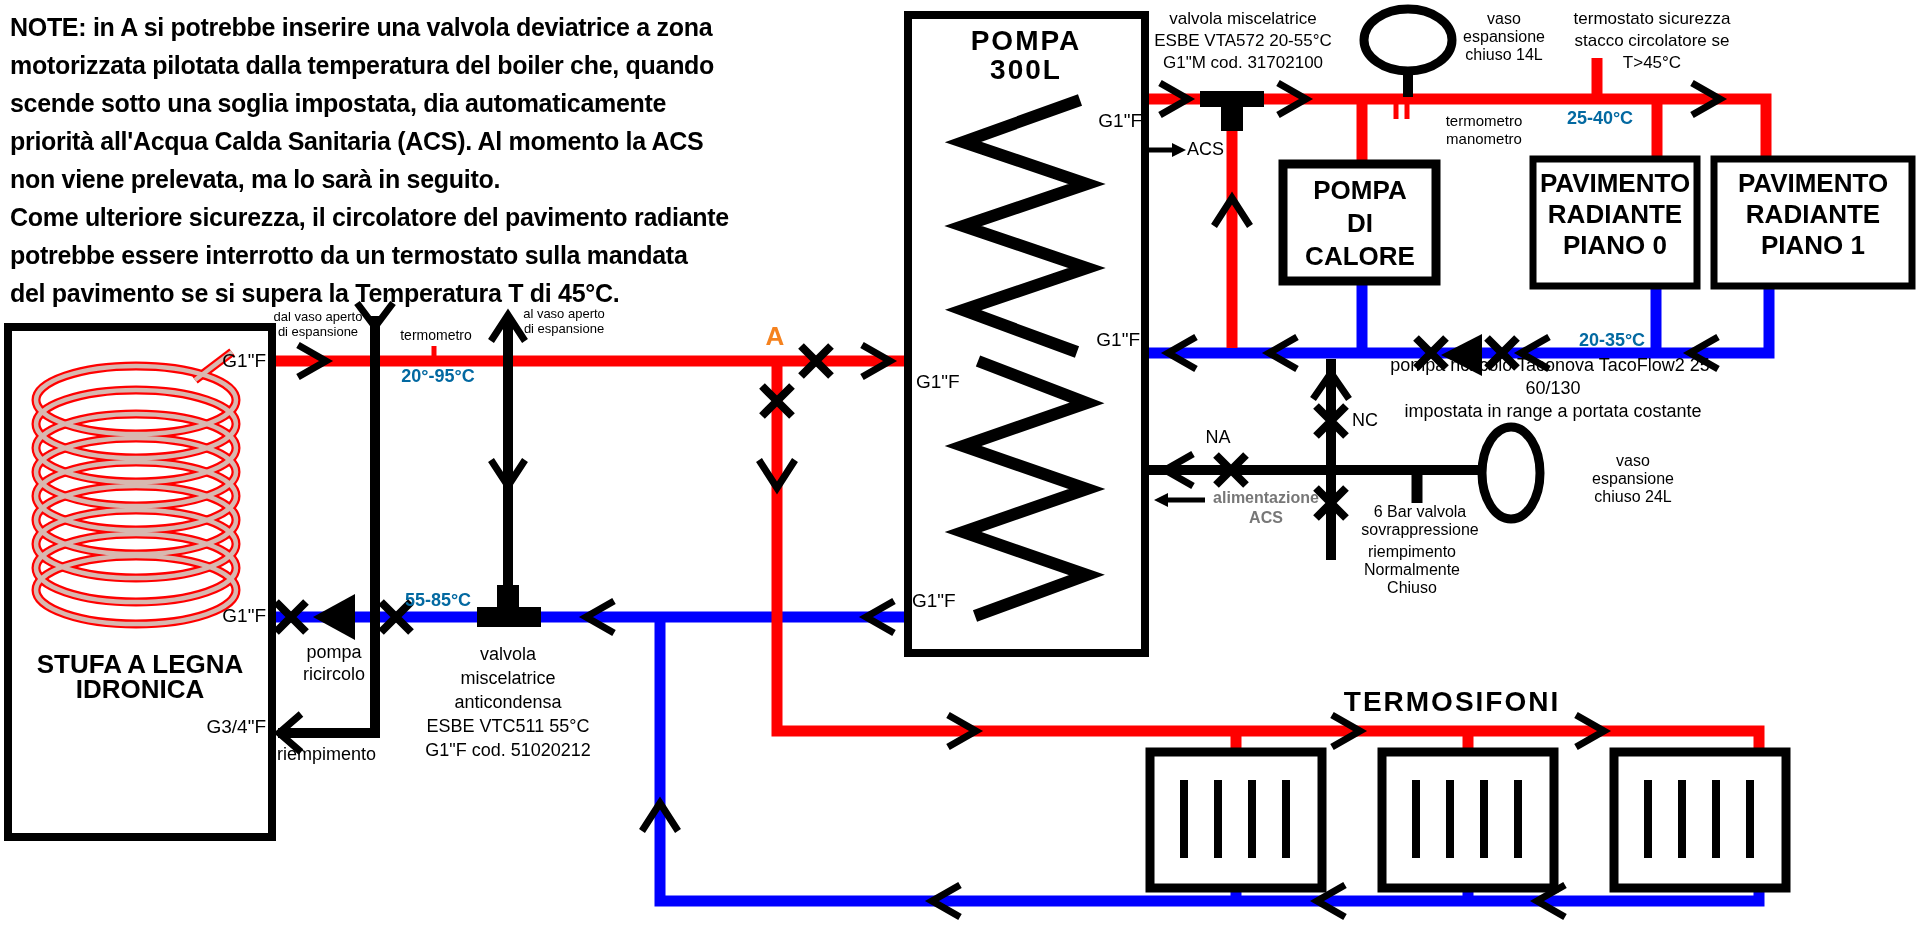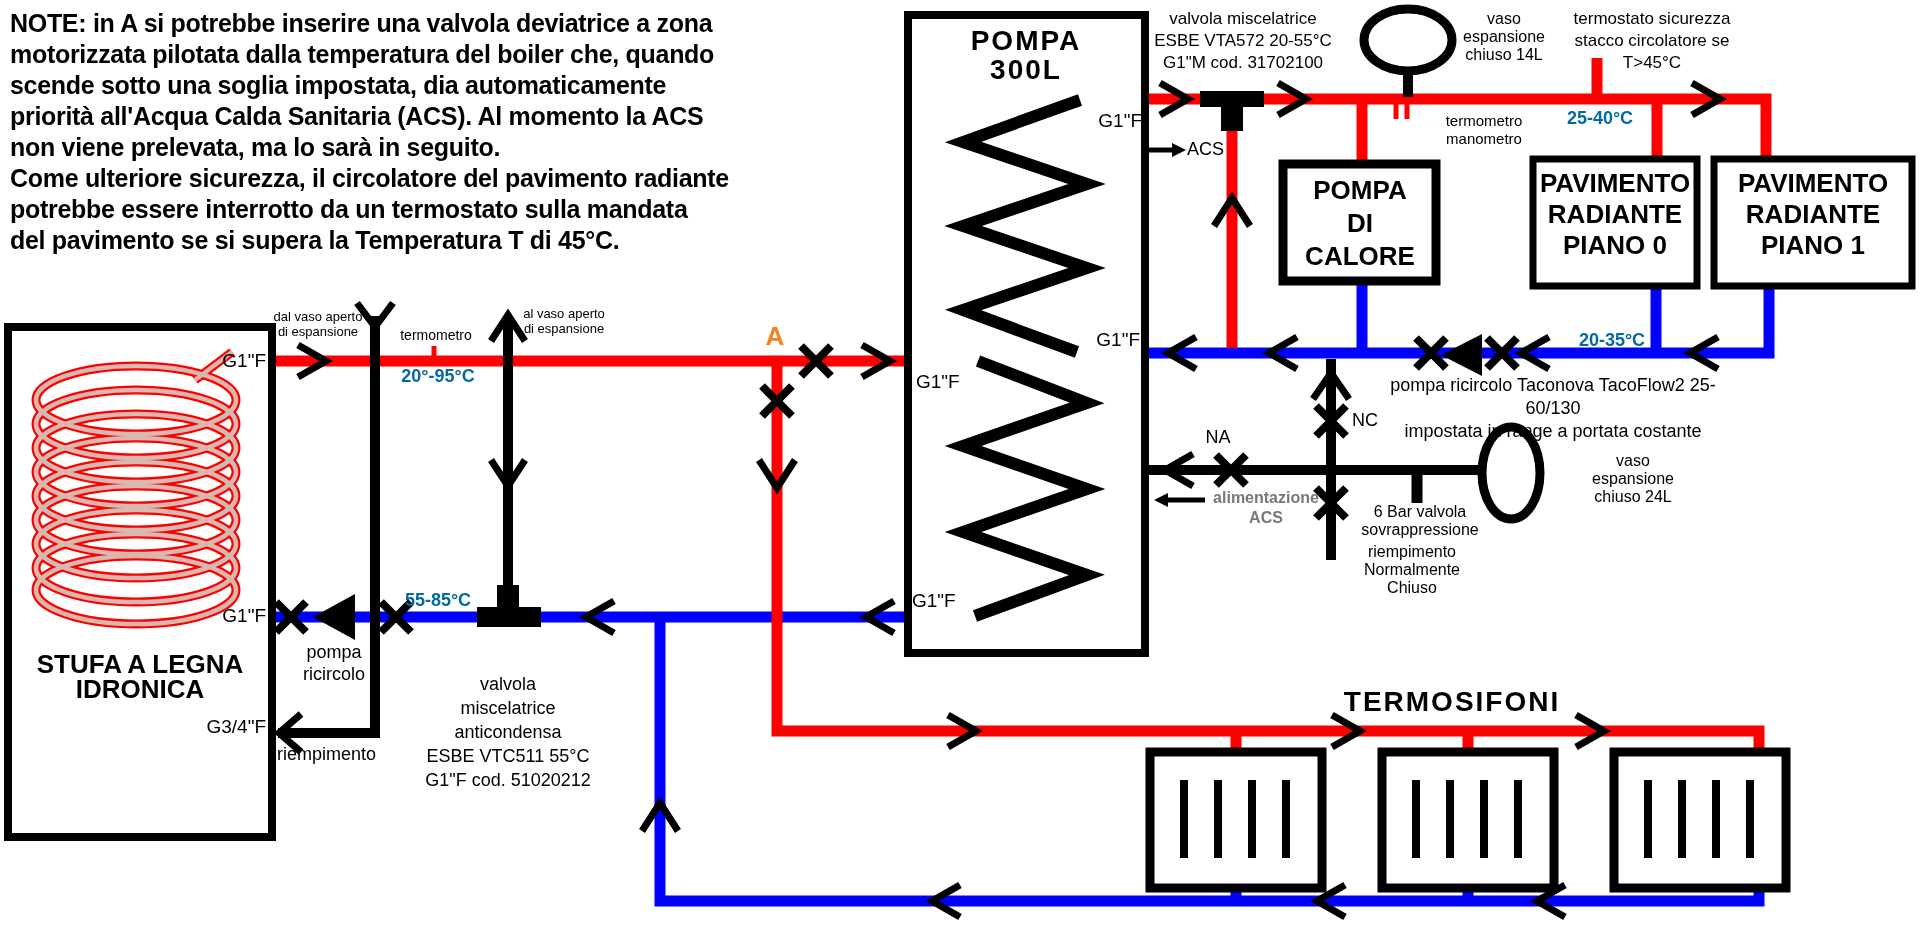--- a/index.html
+++ b/index.html
@@ -174,21 +174,21 @@
     <polyline points="1718,337 1690,353 1718,369"></polyline>
     <polyline points="1313,399 1331,373 1349,399"></polyline>
     <polyline points="1193,454 1165,470 1193,486"></polyline>
     <polyline points="491,341 508,315 525,341"></polyline>
     <polyline points="491,460 508,486 525,460"></polyline>
     <polyline points="357,303 375,327 393,303"></polyline>
     <polyline points="301,714 279,733 301,752"></polyline>
   </g>
 </svg>
 
-<div class="lbl la b" style="left:10px;top:8px;width:770px;font-size:25px;line-height:31px;letter-spacing:-0.3px;">NOTE: in A si potrebbe inserire una valvola deviatrice a zona
+<div class="lbl la b" style="left:10px;top:8px;width:770px;font-size:25px;line-height:38px;letter-spacing:-0.3px;">NOTE: in A si potrebbe inserire una valvola deviatrice a zona
 motorizzata pilotata dalla temperatura del boiler che, quando
 scende sotto una soglia impostata, dia automaticamente
 priorità all'Acqua Calda Sanitaria (ACS). Al momento la ACS
 non viene prelevata, ma lo sarà in seguito.
 Come ulteriore sicurezza, il circolatore del pavimento radiante
 potrebbe essere interrotto da un termostato sulla mandata
 del pavimento se si supera la Temperatura T di 45°C.</div>
 
 <div class="lbl" style="left:318px;top:310px;font-size:13px;">dal vaso aperto
 di espansione</div>
@@ -199,21 +199,21 @@
 <div class="lbl orange" style="left:775px;top:322px;font-size:26px;">A</div>
 
 <div class="lbl ra" style="left:266px;top:350px;font-size:19px;">G1"F</div>
 <div class="lbl ra" style="left:266px;top:605px;font-size:19px;">G1"F</div>
 <div class="lbl ra" style="left:266px;top:716px;font-size:19px;">G3/4"F</div>
 
 <div class="lbl" style="left:334px;top:641px;font-size:18px;line-height:22px;">pompa
 ricircolo</div>
 <div class="lbl la" style="left:277px;top:744px;font-size:18px;">riempimento</div>
 <div class="lbl green" style="left:438px;top:590px;font-size:18px;">55-85°C</div>
-<div class="lbl" style="left:508px;top:672px;font-size:18px;line-height:24px;">valvola
+<div class="lbl" style="left:508px;top:642px;font-size:18px;line-height:24px;">valvola
 miscelatrice
 anticondensa
 ESBE VTC511 55°C
 G1"F cod. 51020212</div>
 
 <div class="lbl b" style="left:140px;top:652px;font-size:26px;line-height:25px;">STUFA A LEGNA
 IDRONICA</div>
 
 <div class="lbl b" style="left:1026px;top:26px;font-size:28px;line-height:29px;letter-spacing:2px;">POMPA
 300L</div>
@@ -242,21 +242,21 @@
 <div class="lbl b" style="left:1360px;top:174px;font-size:26px;line-height:33px;">POMPA
 DI
 CALORE</div>
 <div class="lbl b" style="left:1615px;top:168px;font-size:26px;line-height:31px;">PAVIMENTO
 RADIANTE
 PIANO 0</div>
 <div class="lbl b" style="left:1813px;top:168px;font-size:26px;line-height:31px;">PAVIMENTO
 RADIANTE
 PIANO 1</div>
 
-<div class="lbl" style="left:1553px;top:374px;font-size:18px;line-height:23px;">pompa ricircolo Taconova TacoFlow2 25-60/130
+<div class="lbl" style="left:1553px;top:354px;font-size:18px;line-height:23px;">pompa ricircolo Taconova TacoFlow2 25-60/130
 impostata in range a portata costante</div>
 <div class="lbl" style="left:1218px;top:427px;font-size:18px;">NA</div>
 <div class="lbl la" style="left:1352px;top:410px;font-size:18px;">NC</div>
 <div class="lbl" style="left:1420px;top:503px;font-size:16px;line-height:18px;">6 Bar valvola
 sovrappressione</div>
 <div class="lbl" style="left:1412px;top:543px;font-size:16px;line-height:18px;">riempimento
 Normalmente
 Chiuso</div>
 <div class="lbl" style="left:1633px;top:452px;font-size:16px;line-height:18px;">vaso
 espansione

